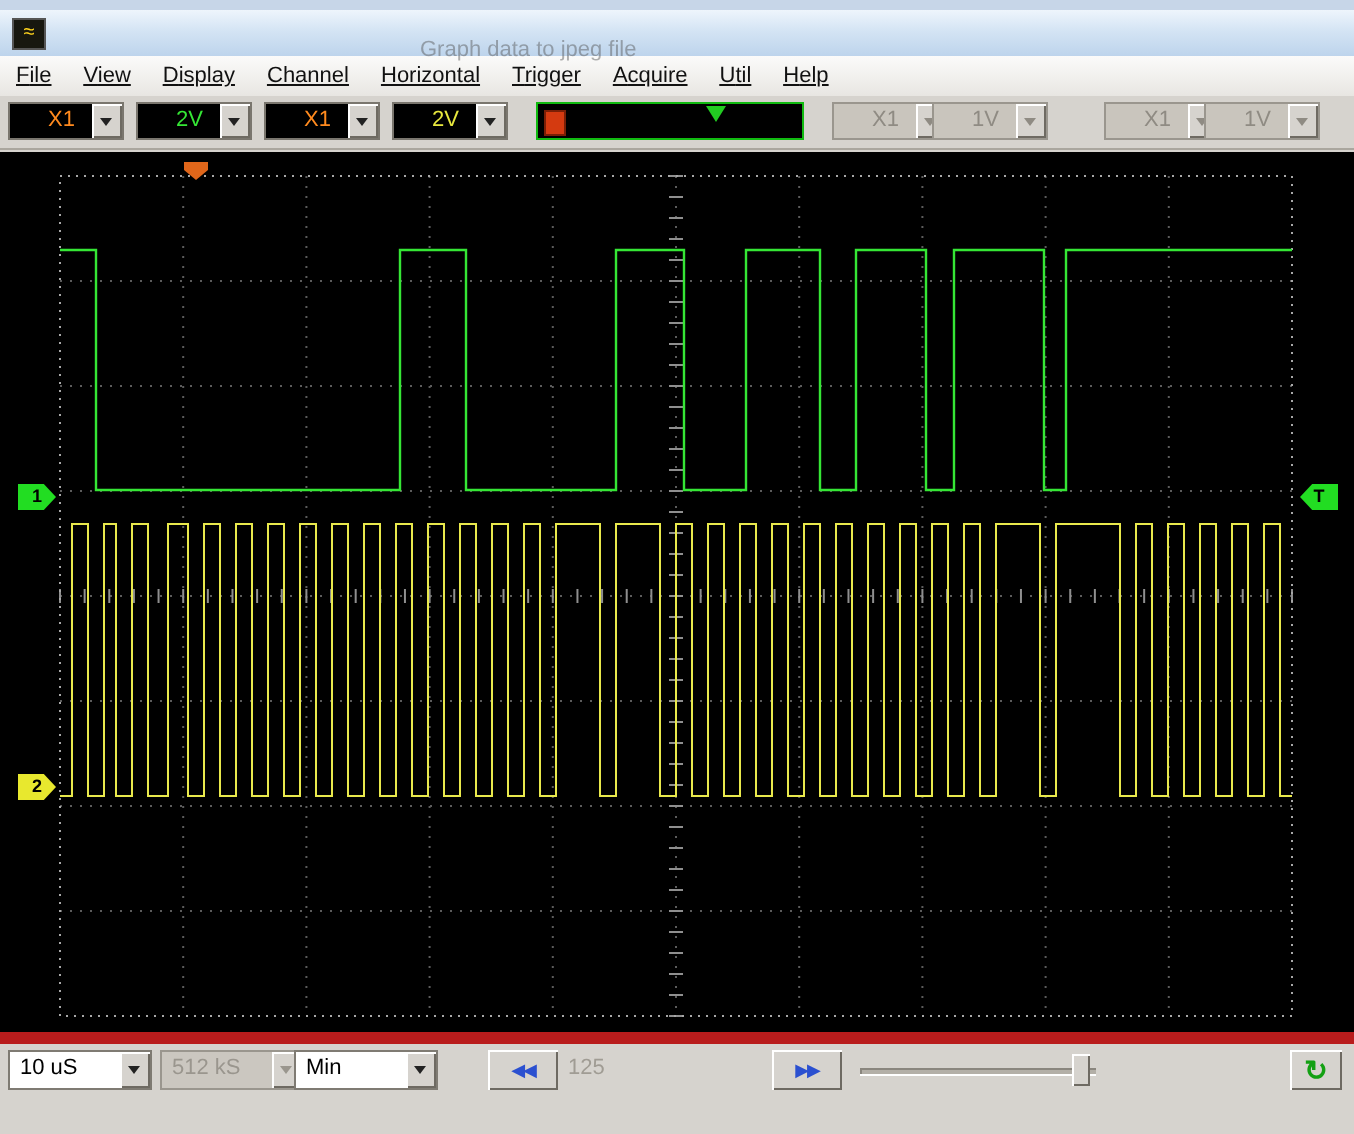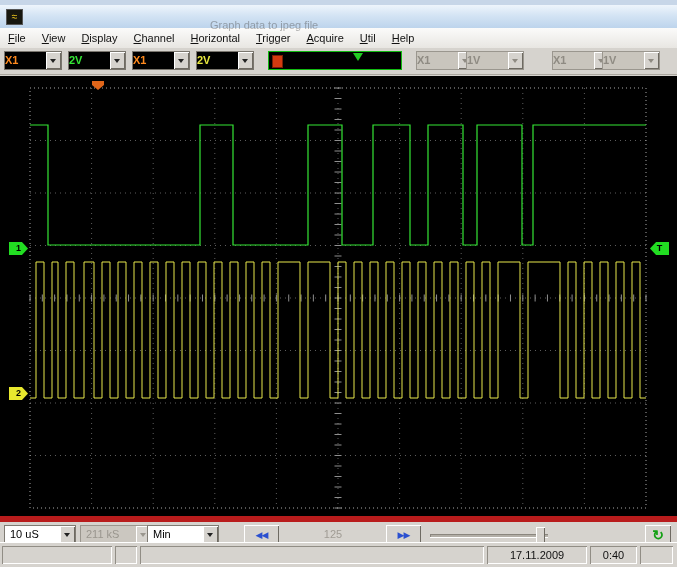--- a/index.html
+++ b/index.html
@@ -11,26 +11,26 @@
   #titlebar{position:absolute;top:5px;left:0;width:677px;height:23px;
             background:linear-gradient(#eef5fc,#d4e4f4 45%,#bdd4ec);border-bottom:1px solid #9ab6d4;}
   #app-icon{position:absolute;left:6px;top:4px;width:15px;height:14px;background:#17170f;
             border:1px solid #555;color:#ffd41e;font-size:10px;line-height:13px;text-align:center;}
   #title-text{position:absolute;left:28px;top:5px;font-weight:bold;color:#1a1a1a;}
   #ghost1{position:absolute;left:210px;top:7px;color:rgba(80,80,80,.55);white-space:nowrap;z-index:5;}
   #ghost2{position:absolute;left:210px;top:19px;color:rgba(80,80,80,.45);white-space:nowrap;z-index:5;}
   
   #menubar{position:absolute;top:28px;left:0;width:677px;height:20px;line-height:20px;
            background:linear-gradient(#fbfbfa,#e8e6e2);border-bottom:1px solid #b8b4ac;}
-  .menu-item{display:inline-block;padding:0 8px;color:#111;cursor:default;}
+  .menu-item{display:inline-block;padding:0 8px;color:#111;cursor:default;text-decoration:underline;}
   .menu-item u{text-decoration:underline;}
   
   #toolbar{position:absolute;top:48px;left:0;width:677px;height:26px;background:#d6d3ce;border-bottom:1px solid #aaa69e;}
   .tcombo{position:absolute;top:3px;height:19px;width:58px;background:#000;border:1px solid #7a766e;box-sizing:border-box;}
-  .tfield{position:absolute;left:0;top:2px;font-weight:bold;}
+  .tfield{position:absolute;left:19px;top:2px;font-weight:normal;}
   .tarrow{position:absolute;right:0;top:0;width:15px;height:17px;background:#d6d3ce;
           box-shadow:inset 1px 1px 0 #fff, inset -1px -1px 0 #6e6a62;}
   .tri{position:absolute;left:4px;top:7px;width:0;height:0;border-left:3.5px solid transparent;
        border-right:3.5px solid transparent;border-top:4px solid #222;}
   .tcombo.disabled{background:#c9c5bd;border-color:#9a968e;}
   .tcombo.disabled .tfield{color:#8f8b83;}
   .tcombo.disabled .tri{border-top-color:#8f8b83;}
   #trigger-widget{position:absolute;left:268px;top:3px;width:134px;height:19px;background:#000;
                   border:1px solid #11bb11;box-sizing:border-box;}
   #trig-red{position:absolute;left:3px;top:3px;width:9px;height:11px;background:#d43a10;border:1px solid #7a1f06;}
@@ -54,21 +54,21 @@
   .warrow .tri{top:7px;}
   .wcombo.disabledbox{background:#cbc7c0;border-color:#9a968e;}
   .wcombo.disabledbox .wfield{color:#9a968e;}
   .wcombo.disabledbox .tri{border-top-color:#9a968e;}
   .navbtn{position:absolute;top:3px;height:20px;background:#d6d3ce;text-align:center;line-height:20px;
           box-shadow:inset 1px 1px 0 #fff, inset -1px -1px 0 #6e6a62;color:#2b50d0;font-size:9px;
           letter-spacing:-1px;cursor:default;}
   #page-left{left:244px;width:35px;}
   #page-right{left:386px;width:35px;}
   #refresh-btn{left:645px;width:26px;color:#13a013;font-size:14px;font-weight:bold;letter-spacing:0;}
-  #page-label{position:absolute;left:284px;top:6px;width:98px;text-align:center;color:#a09c94;}
+  #page-label{position:absolute;left:284px;top:6px;width:98px;color:#a09c94;}
   #hslider{position:absolute;left:430px;top:3px;width:118px;height:20px;}
   #hs-groove{position:absolute;left:0;top:9px;width:118px;height:3px;background:#b3afa7;
              box-shadow:inset 1px 1px 0 #8a867e;border-bottom:1px solid #fff;}
   #hs-thumb{position:absolute;left:106px;top:2px;width:9px;height:16px;background:#d6d3ce;
             box-shadow:inset 1px 1px 0 #fff, inset -1px -1px 0 #6e6a62;}
   
   #statusbar{position:absolute;top:542px;left:0;width:677px;height:25px;background:#d6d3ce;border-top:1px solid #fff;}
   .sb-panel{position:absolute;top:3px;height:18px;line-height:18px;text-align:center;color:#111;
             box-shadow:inset 1px 1px 0 #918d85, inset -1px -1px 0 #fff;}
 </style>
@@ -268,21 +268,21 @@
   </div>
 
   <div id="bottombar">
     <div class="wcombo" id="tb-combo" style="left:4px;width:72px;">
       <span class="wfield">10 uS</span>
       <span class="warrow">
           <i class="tri"></i>
         </span>
     </div>
     <div class="wcombo disabledbox" id="buffer-combo" style="left:80px;width:72px;">
-      <span class="wfield">211 kS</span>
+      <span class="wfield">512 kS</span>
       <span class="warrow">
           <i class="tri"></i>
         </span>
     </div>
     <div class="wcombo" id="mode-combo" style="left:147px;width:72px;">
       <span class="wfield">Min</span>
       <span class="warrow">
           <i class="tri"></i>
         </span>
     </div>
@@ -295,26 +295,14 @@
     </div>
     <div id="hslider">
       <div id="hs-groove"></div>
       <div id="hs-thumb"></div>
     </div>
     <div class="navbtn" id="refresh-btn">
       <span>↻</span>
     </div>
   </div>
 
-  <div id="statusbar">
-    <div class="sb-panel" style="left:2px;width:110px;"></div>
-    <div class="sb-panel" style="left:115px;width:22px;"></div>
-    <div class="sb-panel" style="left:140px;width:344px;"></div>
-    <div class="sb-panel" style="left:487px;width:100px;">
-      <span>17.11.2009</span>
-    </div>
-    <div class="sb-panel" style="left:590px;width:47px;">
-      <span>0:40</span>
-    </div>
-    <div class="sb-panel" style="left:640px;width:33px;"></div>
-  </div>
 
 </div>
 
 </body></html>

